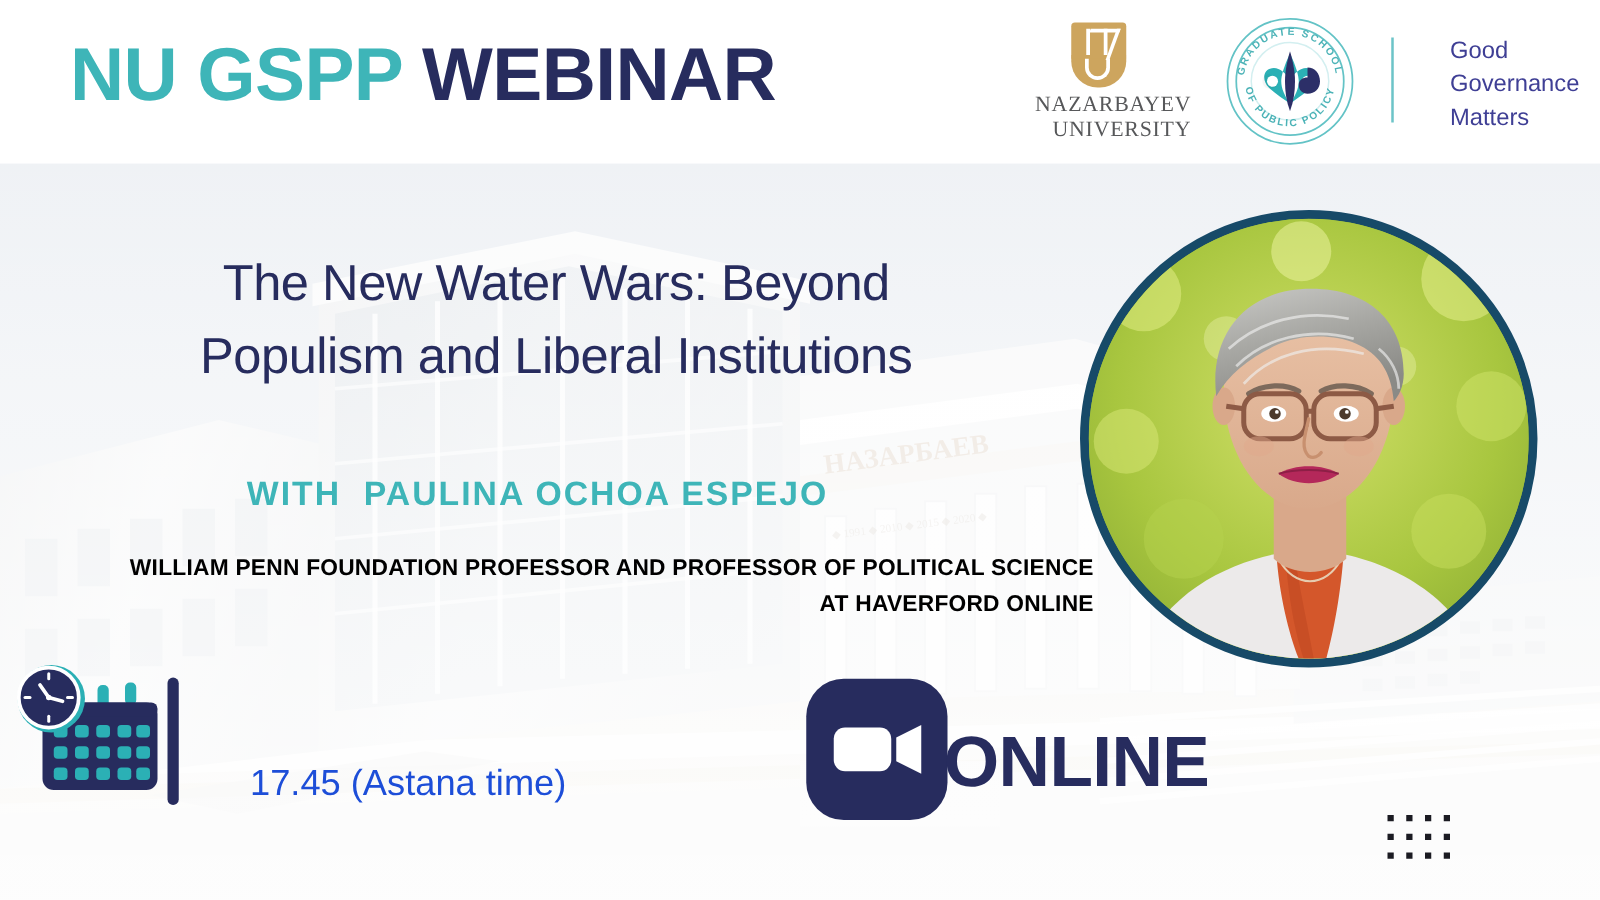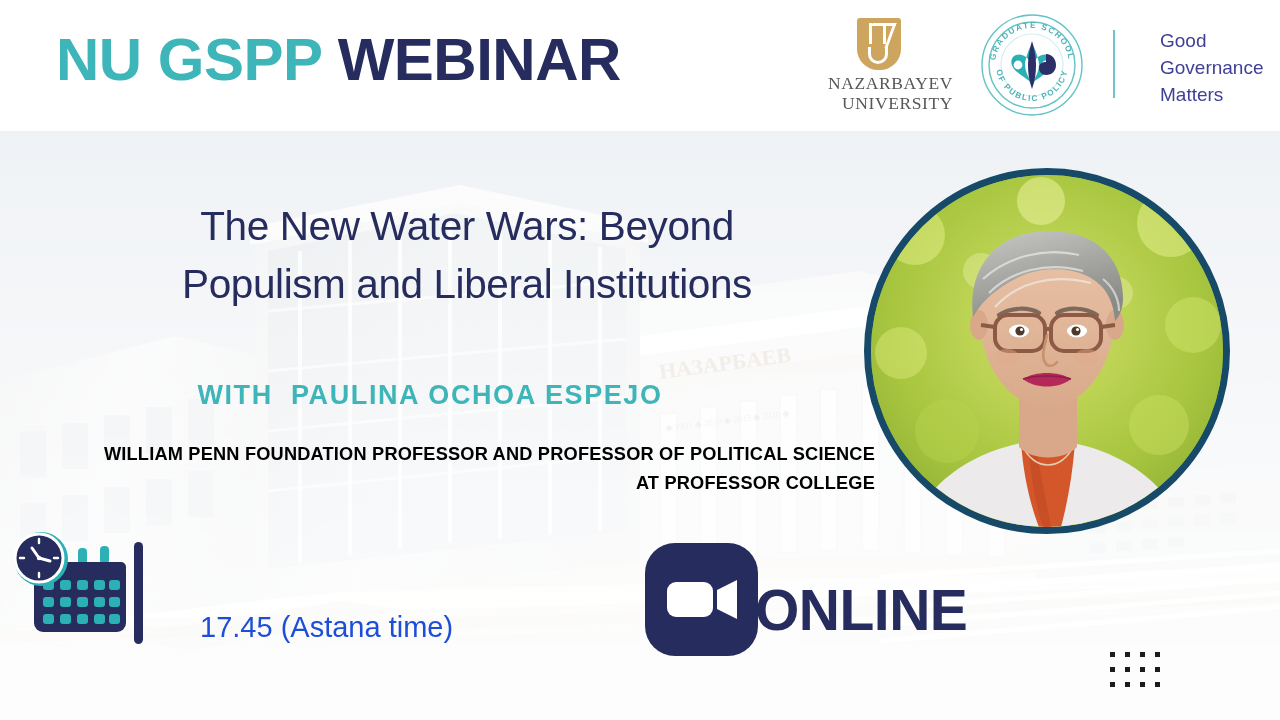--- a/index.html
+++ b/index.html
@@ -107,21 +107,20 @@
   .talk-title {
     position: absolute; left: 0; top: 197px;
     width: 890px;
     text-align: center;
     color: #272c5e;
     font-size: 40.5px;
     font-weight: normal;
     line-height: 1.44;
     letter-spacing: -0.4px;
     z-index: 20;
-    margin-left: 22px;
   }
   .talk-title .line2 { display: block; }
 
   
   .speaker-with {
     position: absolute; left: 0; top: 380px;
     width: 860px; text-align: center;
     color: #3eb5b8;
     font-size: 27px; font-weight: bold;
     letter-spacing: 1.6px;
@@ -392,21 +391,21 @@
   </div>
 
   <div class="talk-title">
     <span>The New Water Wars: Beyond</span>
     <span class="line2">Populism and Liberal Institutions</span>
   </div>
 
   <div class="speaker-with">WITH  PAULINA OCHOA ESPEJO</div>
   <div class="speaker-affil">
     <span>WILLIAM PENN FOUNDATION PROFESSOR AND PROFESSOR OF POLITICAL SCIENCE</span><br>
-    <span>AT PROFESSOR COLLEGE</span>
+    <span>AT HAVERFORD ONLINE</span>
   </div>
 
   <div class="portrait">
     <svg width="352" height="352" viewBox="0 0 352 352" aria-hidden="true">
       <defs>
         <radialGradient id="bok" cx="0.5" cy="0.42" r="0.8">
           <stop offset="0" stop-color="#d2e06a"></stop>
           <stop offset="0.55" stop-color="#a8c63f"></stop>
           <stop offset="1" stop-color="#7fa02e"></stop>
         </radialGradient>

